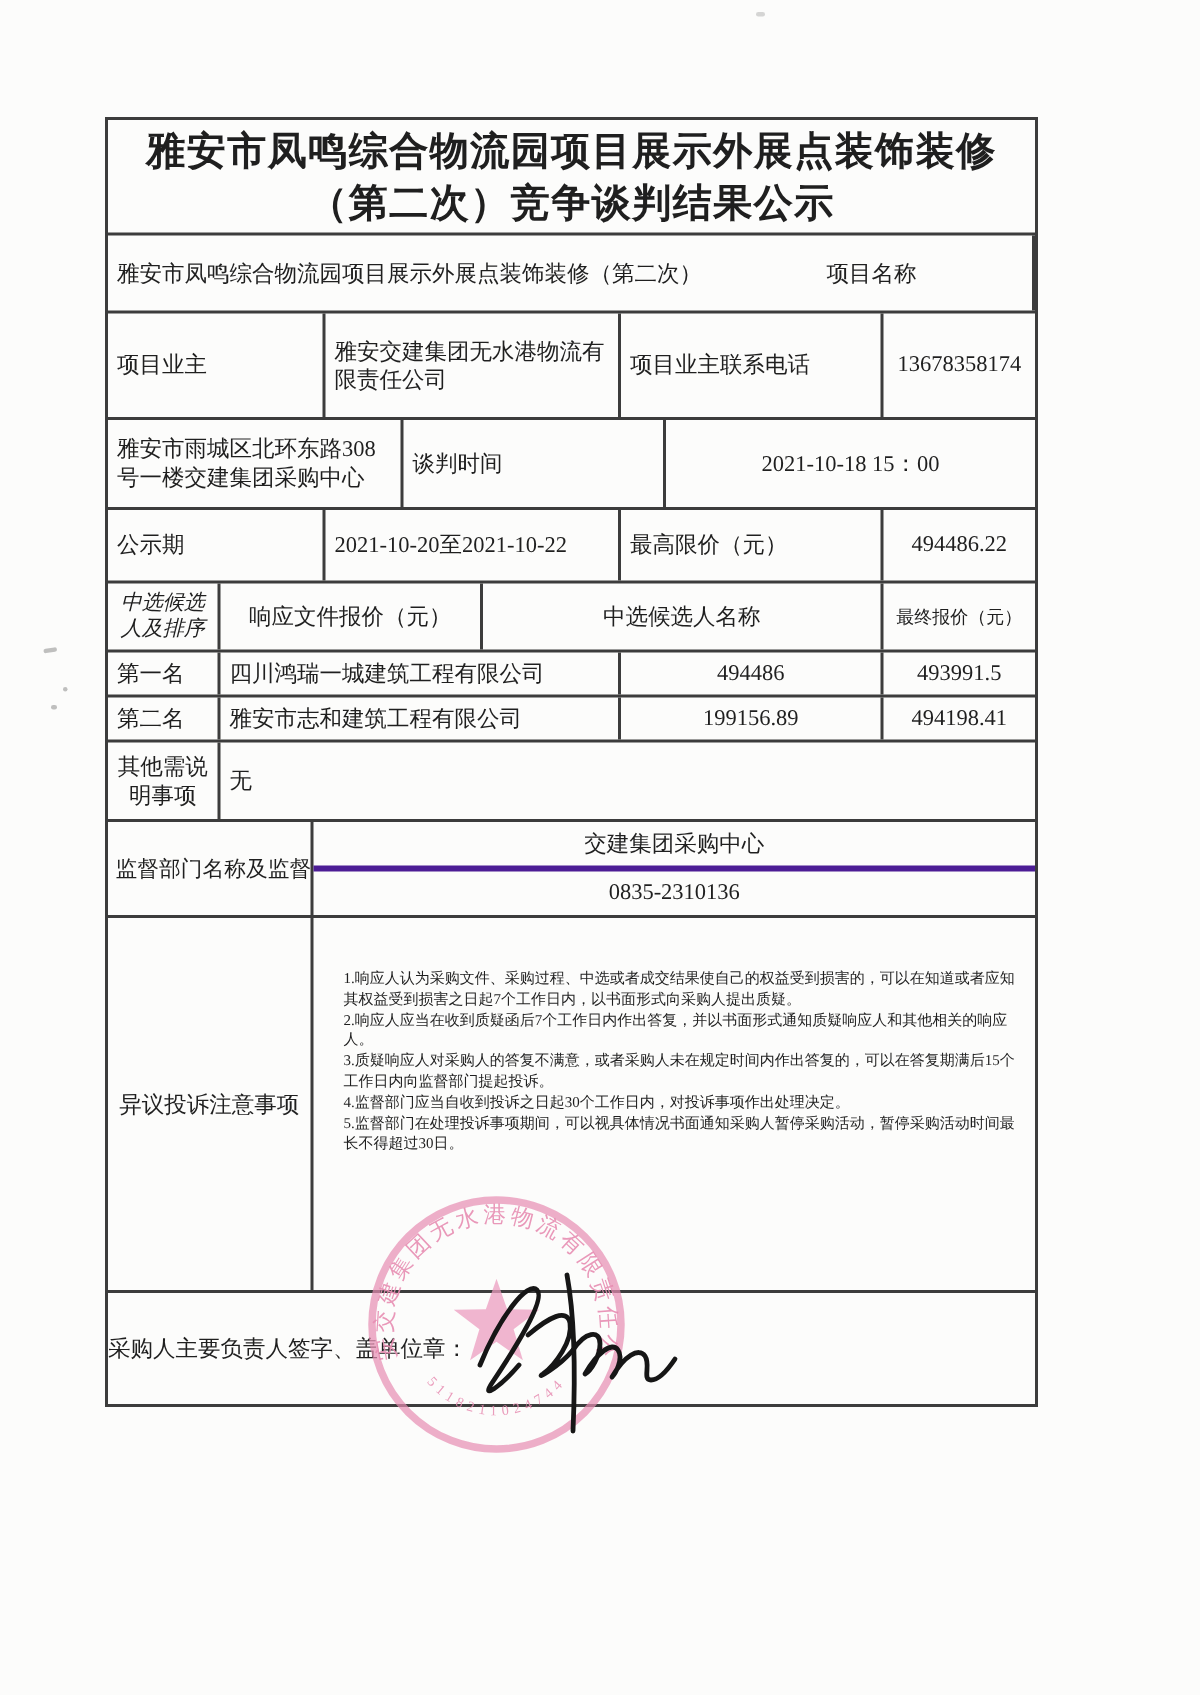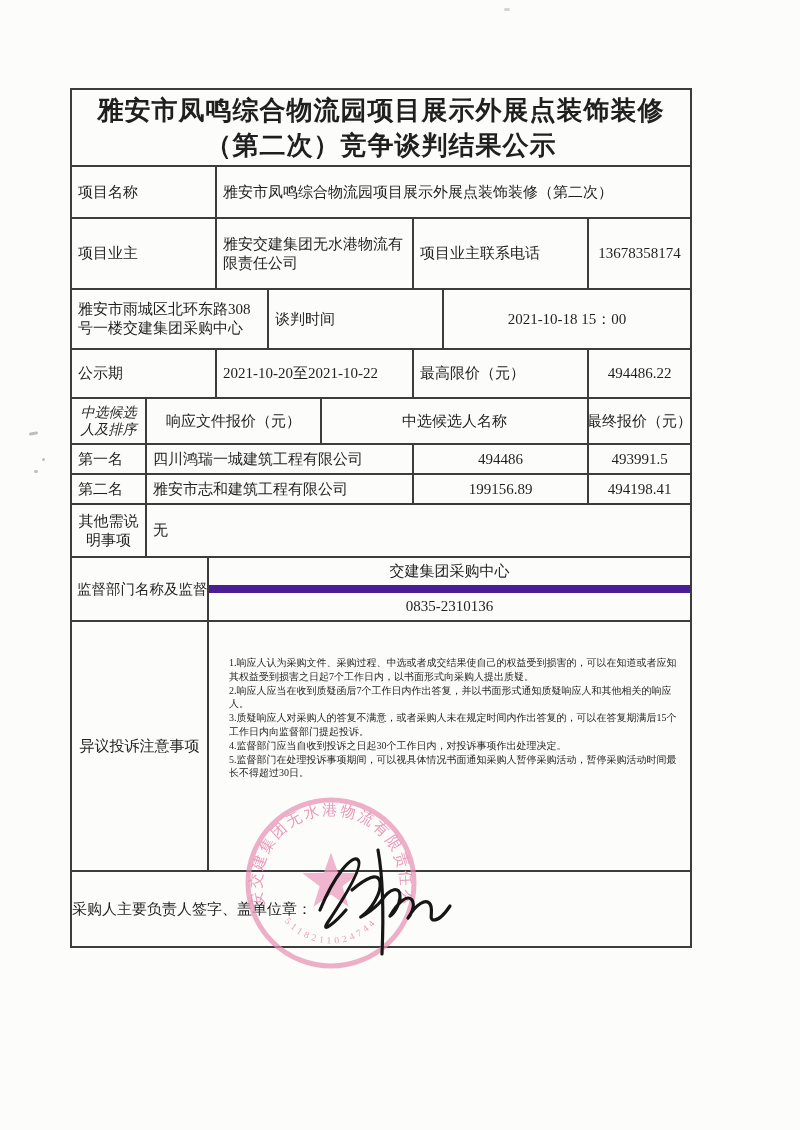--- a/index.html
+++ b/index.html
@@ -3,21 +3,21 @@
 <meta charset="utf-8">
 <style>
   * { margin:0; padding:0; box-sizing:border-box; }
   html,body { background:#e9e9e9; }
   .page {
     position:relative; width:800px; height:1130px; margin:0 auto;
     background:#fcfcfb; color:#1f1f1f; overflow:hidden;
     font-family:"Liberation Serif", serif; font-size:15px;
   }
   .doc {
-    position:absolute; left:70px; top:88px; width:622px; height:860px;
+    position:absolute; left:70px; top:78px; width:622px; height:860px;
     border:2px solid #3c3c3c; display:flex; flex-direction:column;
     background:transparent;
   }
   .row { display:flex; border-bottom:2px solid #3c3c3c; flex-shrink:0; }
   .row.last { border-bottom:none; flex:1; }
   .cell {
     border-right:2px solid #3c3c3c; padding:2px 6px;
     display:flex; align-items:center; overflow:hidden;
   }
   .cell.endc { border-right:none; }
@@ -31,21 +31,21 @@
   .center { justify-content:center; text-align:center; }
   .title-cell {
     flex:1; flex-direction:column; justify-content:center; border-right:none;
     font-family:"Liberation Sans", sans-serif; font-weight:bold;
     font-size:26px; line-height:35px; letter-spacing:1px; text-align:center;
   }
   .wrapsmall { font-size:14px; line-height:1.25;font-style:italic; }
   .sup-label { white-space:nowrap; font-size:14.5px; padding-left:5px; }
   .sup-col { flex:1; display:flex; flex-direction:column; }
   .sup-sub { flex:1; display:flex; align-items:center; justify-content:center; }
-  .sup-sub.first { border-bottom:8px solid #4c1d95; }
+  .sup-sub.first { border-bottom:4px solid #4c1d95; }
   .clauses {
     flex:1; display:block; padding:34px 10px 6px 20px;
     font-size:10px; line-height:1.38; align-items:flex-start;
   }
   .clause { margin:0; }
   .sig-row .cell { padding-left:0; }
   .stamp-svg { position:absolute; left:243px; top:795px; width:176px; height:176px; }
   .stamp-svg text { font-family:"Liberation Serif", serif; }
   .sig-svg { position:absolute; left:282px; top:838px; width:190px; height:122px; }
   .speck { position:absolute; background:#8d8d8d; opacity:.55; border-radius:2px; }
@@ -67,22 +67,22 @@
   <div class="doc">
 
     <div class="row" style="height:77px">
       <div class="cell title-cell">
         <div>雅安市凤鸣综合物流园项目展示外展点装饰装修</div>
         <div>（第二次）竞争谈判结果公示</div>
       </div>
     </div>
 
     <div class="row" style="height:52px">
+      <div class="cell grow endc">雅安市凤鸣综合物流园项目展示外展点装饰装修（第二次）</div>
       <div class="cell cw-label">项目名称</div>
-      <div class="cell grow endc">雅安市凤鸣综合物流园项目展示外展点装饰装修（第二次）</div>
     </div>
 
     <div class="row" style="height:71px">
       <div class="cell cw-label">项目业主</div>
       <div class="cell cw-val">雅安交建集团无水港物流有限责任公司</div>
       <div class="cell cw-l2">项目业主联系电话</div>
       <div class="cell grow endc center">13678358174</div>
     </div>
 
     <div class="row" style="height:60px">
@@ -95,21 +95,21 @@
       <div class="cell cw-label">公示期</div>
       <div class="cell cw-val">2021-10-20至2021-10-22</div>
       <div class="cell cw-l2">最高限价（元）</div>
       <div class="cell grow endc center">494486.22</div>
     </div>
 
     <div class="row" style="height:46px">
       <div class="cell cw-rank center wrapsmall" style="padding:2px">中选候选人及排序</div>
       <div class="cell cw-l2 center">响应文件报价（元）</div>
       <div class="cell cw-name center">中选候选人名称</div>
-      <div class="cell grow endc center" style="white-space:nowrap;font-size:15px">最终报价（元）</div>
+      <div class="cell grow endc center" style="white-space:nowrap;font-size:12px">最终报价（元）</div>
     </div>
 
     <div class="row" style="height:30px">
       <div class="cell cw-rank">第一名</div>
       <div class="cell cw-name">四川鸿瑞一城建筑工程有限公司</div>
       <div class="cell cw-l2 center">494486</div>
       <div class="cell grow endc center">493991.5</div>
     </div>
 
     <div class="row" style="height:30px">

